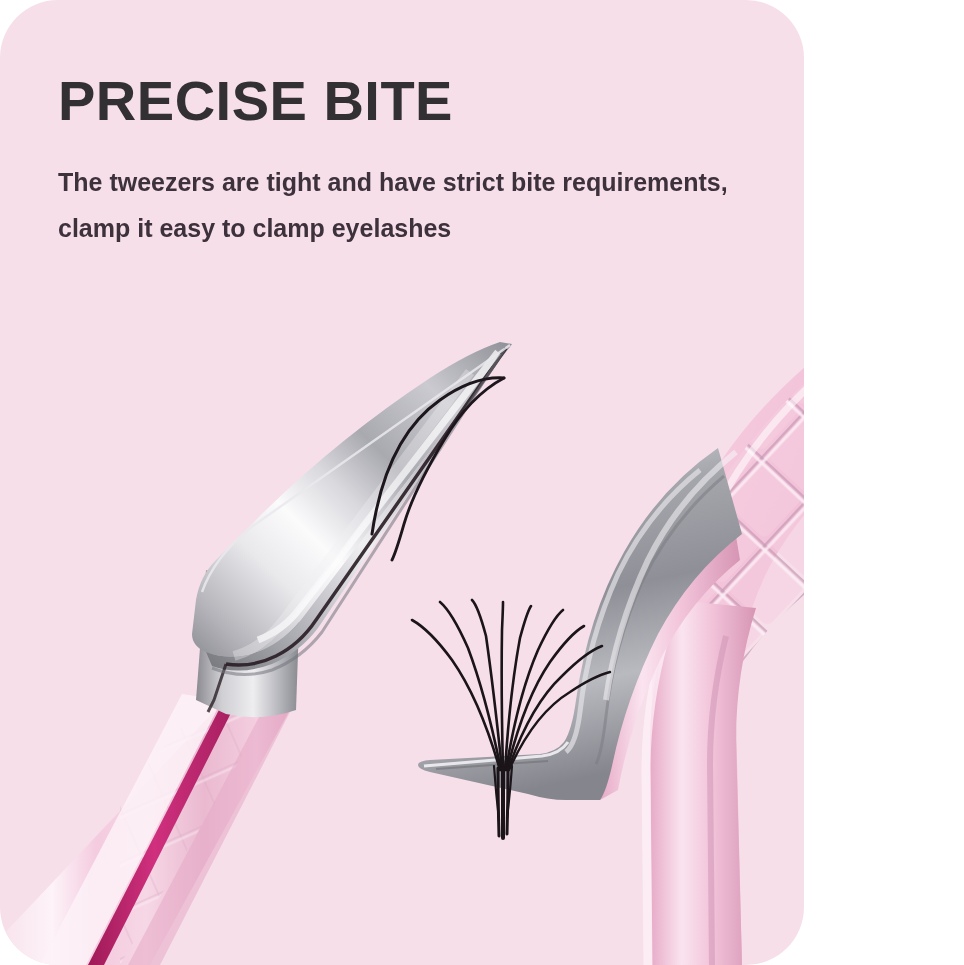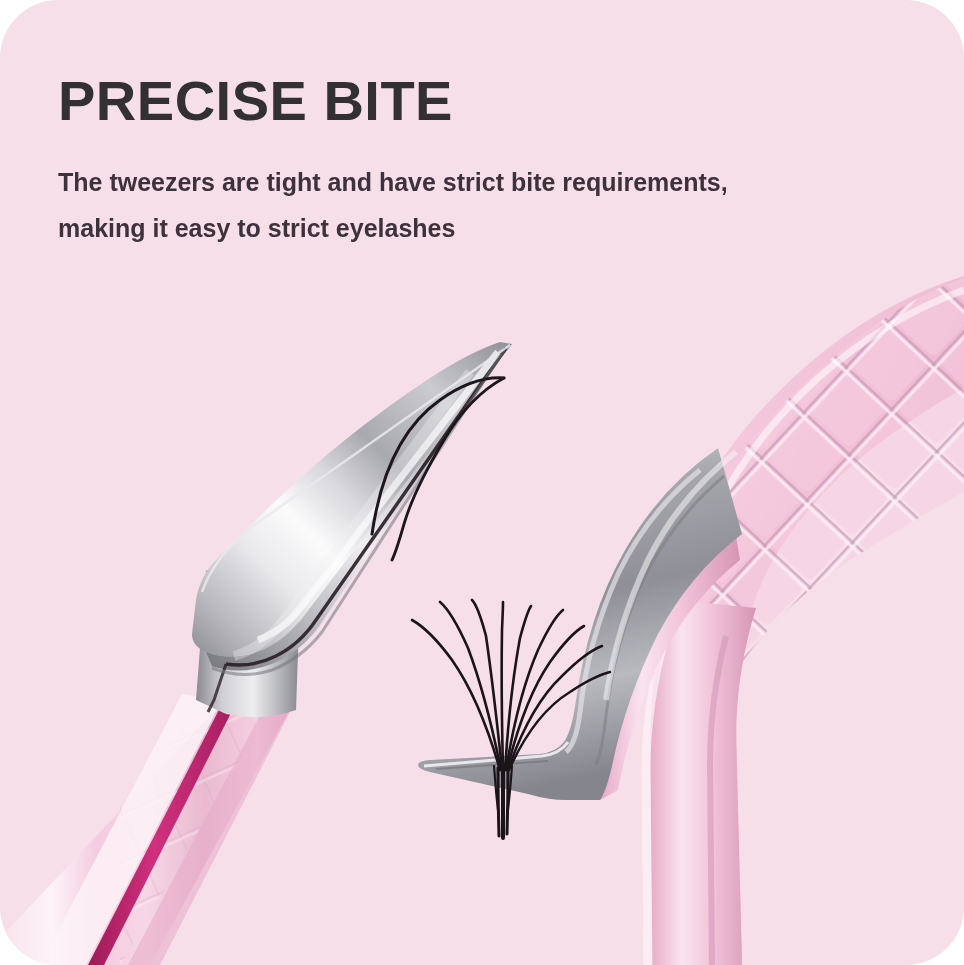--- a/index.html
+++ b/index.html
@@ -8,21 +8,21 @@
   html, body {
     width: 964px;
     height: 965px;
     background: #ffffff;
     font-family: "Liberation Sans", sans-serif;
     overflow: hidden;
   }
 
   #card {
     position: relative;
-    width: 964px;
+    width: 804px;
     height: 965px;
     background: #f6dfe9;
     border-radius: 58px;
     overflow: hidden;
   }
 
   
   #text-block {
     position: absolute;
     left: 58px;
@@ -269,17 +269,17 @@
     <g fill="none" stroke="#1d161c" stroke-linecap="round">
       <path d="M 372,534 Q 386,438 440,400 Q 474,376 504,378" stroke-width="3"></path>
       <path d="M 504,378 Q 470,396 444,440 Q 414,490 404,524 Q 396,552 392,560" stroke-width="2.8"></path>
     </g>
   </svg>
 
   <div id="text-block">
     <h1 id="headline" class="plain-text" style="color: rgb(51, 48, 51);">PRECISE BITE</h1>
     <div id="subhead" class="plain-text" style="color: rgb(61, 50, 60);">
       <span class="sub-line">The tweezers are tight and have strict bite requirements,</span>
-      <span class="sub-line">making it easy to strict eyelashes</span>
+      <span class="sub-line">clamp it easy to clamp eyelashes</span>
     </div>
   </div>
 
 </div>
 
 </body></html>

